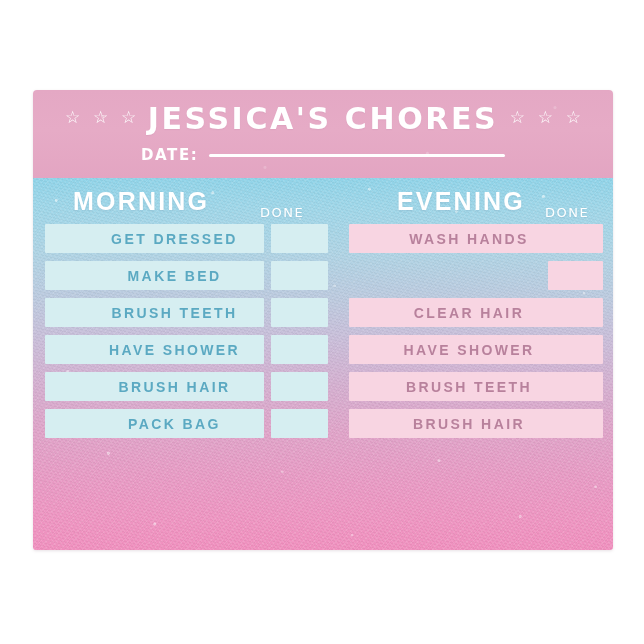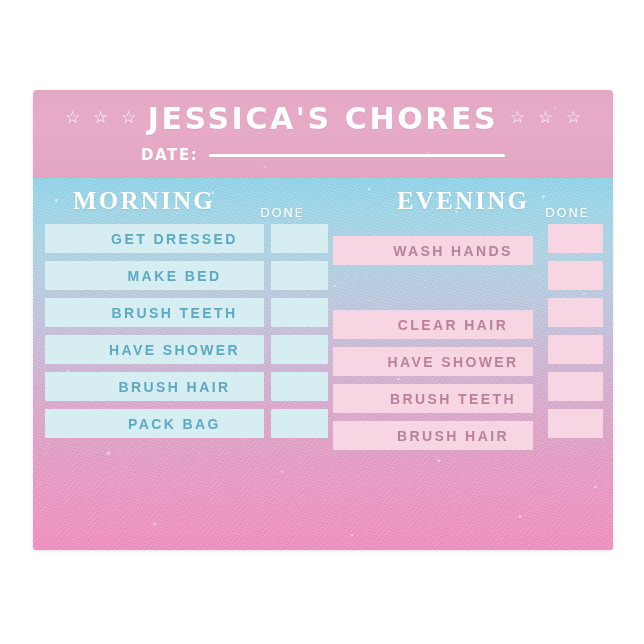--- a/index.html
+++ b/index.html
@@ -184,21 +184,21 @@
     width: 100%;
     height: 46px;
     z-index: 3;
   }
   .col-title {
     position: absolute;
     color: #ffffff;
     font-size: 25px;
     font-weight: 700;
     letter-spacing: 2.2px;
-    font-family: Liberation Serif, serif;
+    font-family: Liberation Sans, sans-serif;
     text-shadow: 0 1px 2px rgba(110,140,170,.22);
     top: 9px;
   }
   .done-title {
     position: absolute;
     color: #ffffff;
     font-size: 13px;
     font-weight: 400;
     letter-spacing: 1.5px;
     font-family: "DejaVu Sans", sans-serif;
@@ -240,24 +240,23 @@
     width: 219px;
     background: #d6eef1;
   }
   .cell-done-m {
     left: 238px;
     width: 57px;
     background: #d6eef1;
   }
   
   .cell-task-e {
-    left: 300px;
+    left: 316px;
     width: 200px;
     background: #f8d5e2;
-    margin-top: 12px;
   }
   .cell-done-e {
     left: 515px;
     width: 55px;
     background: #f8d5e2;
   }
 
   .task-text-m {
     color: #5ba9c2;
     font-size: 14px;

